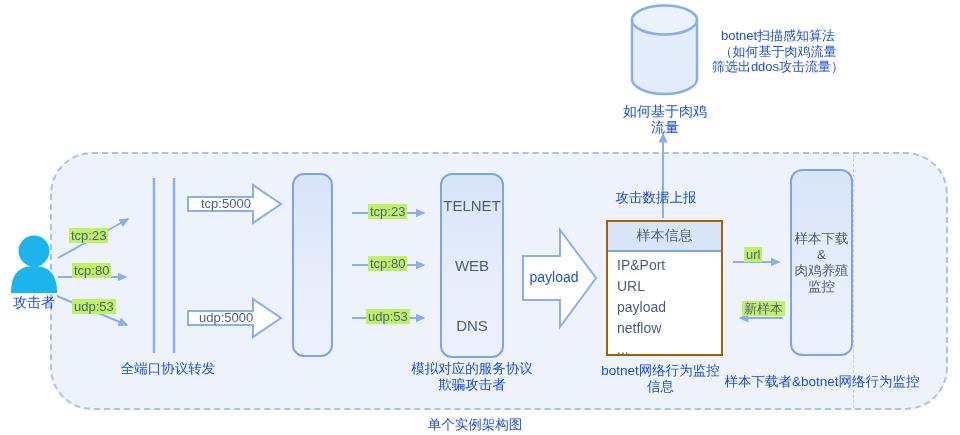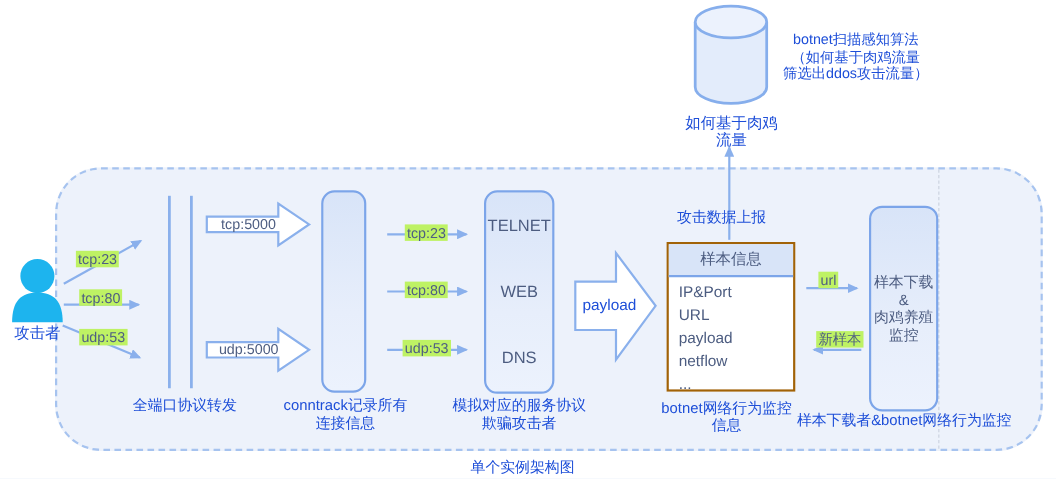--- a/index.html
+++ b/index.html
@@ -37,21 +37,21 @@
     background:linear-gradient(180deg,#d8e4f8 0%,#e7eefb 60%,#ecf2fd 100%);
     box-sizing:border-box;
   }
   .services-box{
     left:440px;top:173px;width:64px;height:185px;
     display:flex;flex-direction:column;justify-content:space-around;
     align-items:center;font-size:15px;color:#4c5c80;
   }
   .conntrack-box{left:292px;top:173px;width:41px;height:184px;}
   .downloader-box{
-    left:790px;top:187px;width:63px;height:187px;
+    left:790px;top:169px;width:63px;height:187px;
     display:flex;align-items:center;justify-content:center;
     font-size:13.5px;line-height:16px;text-align:center;
     color:#4c5c80;white-space:pre-line;
   }
   
   .sample-box{
     left:606px;top:220px;width:117px;height:136px;
     border:2px solid #a16207;background:#ffffff;box-sizing:border-box;
   }
   .sample-header{
@@ -115,22 +115,20 @@
   <div class="abs flow-lbl" style="left:69px;top:228px;">tcp:23</div>
   <div class="abs flow-lbl" style="left:72px;top:263px;">tcp:80</div>
   <div class="abs flow-lbl" style="left:72px;top:299px;">udp:53</div>
 
   <div class="abs lbl" style="left:108px;top:361px;width:120px;">全端口协议转发</div>
 
   <div class="abs flow-lbl on-white" style="left:199px;top:196px;">tcp:5000</div>
   <div class="abs flow-lbl on-white" style="left:197px;top:310px;">udp:5000</div>
 
   <div class="abs node conntrack-box"></div>
-  <div class="abs lbl" style="left:250px;top:361px;width:128px;">conntrack记录所有
-连接信息</div>
 
   <div class="abs flow-lbl" style="left:368px;top:204px;">tcp:23</div>
   <div class="abs flow-lbl" style="left:368px;top:256px;">tcp:80</div>
   <div class="abs flow-lbl" style="left:366px;top:309px;">udp:53</div>
 
   <div class="abs node services-box">
     <span>TELNET</span>
     <span>WEB</span>
     <span>DNS</span>
   </div>

